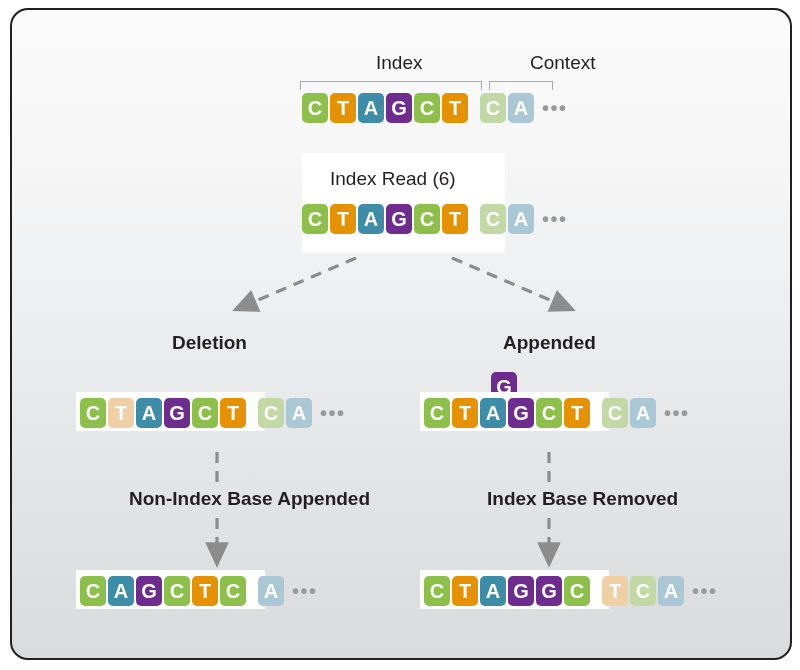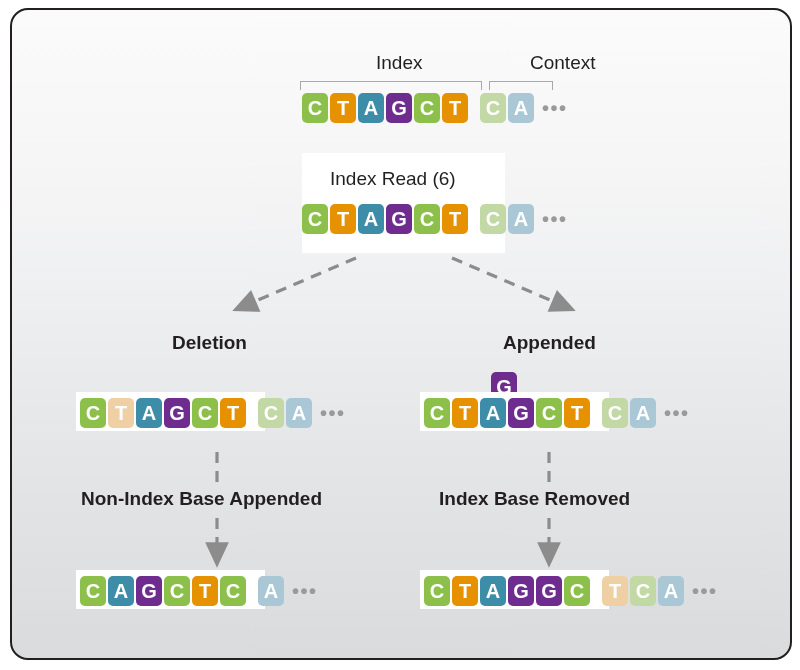--- a/index.html
+++ b/index.html
@@ -83,20 +83,21 @@
     font-size: 19px;
     font-weight: 400;
   }
   .lbl-branch {
     font-size: 19px;
     font-weight: 700;
   }
   .lbl-step {
     font-size: 19px;
     font-weight: 700;
+    margin-left: 48px;
   }
   .lbl-read {
     font-size: 19px;
     font-weight: 400;
   }
 
   
   .bracket {
     position: absolute;
     border: 1px solid #a7a9ac;

